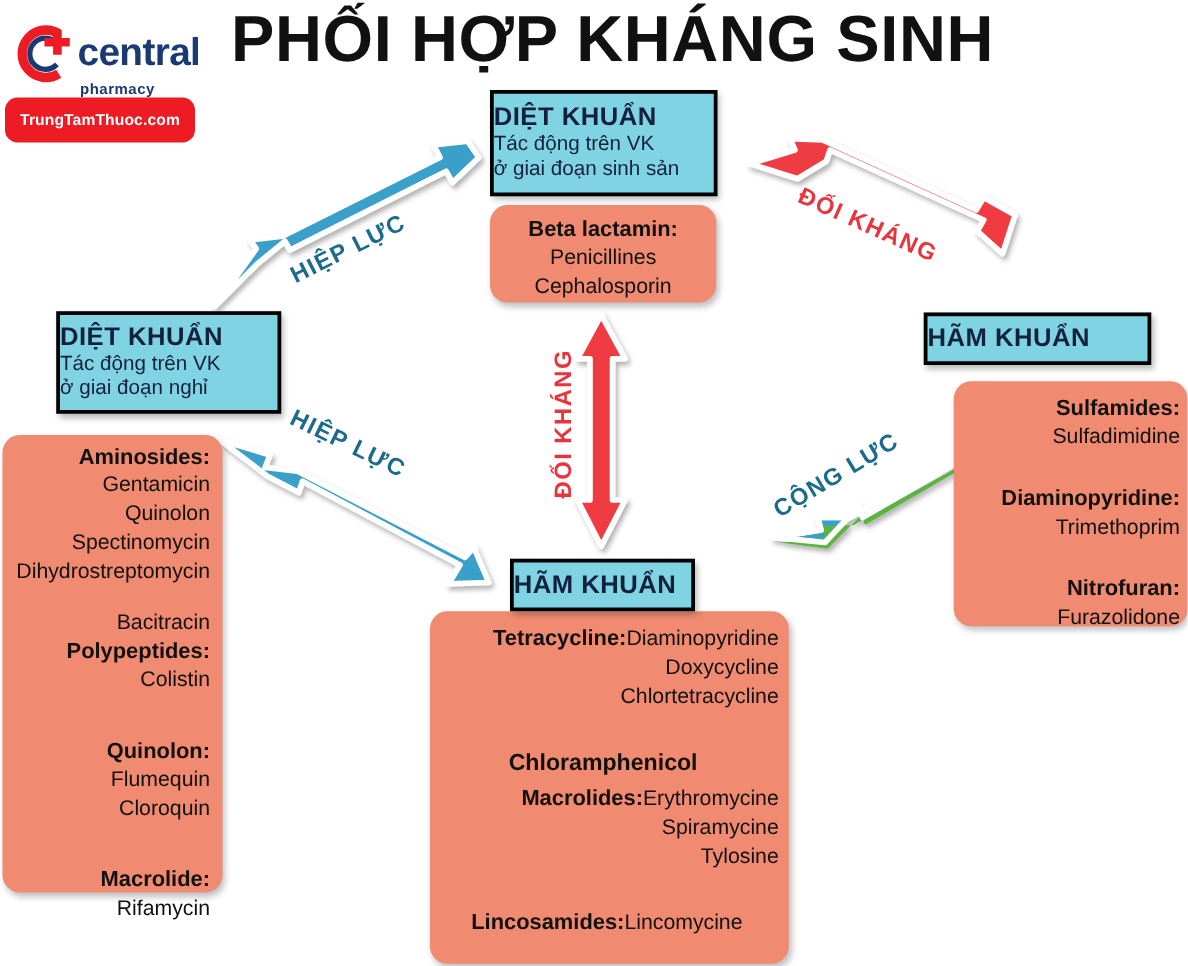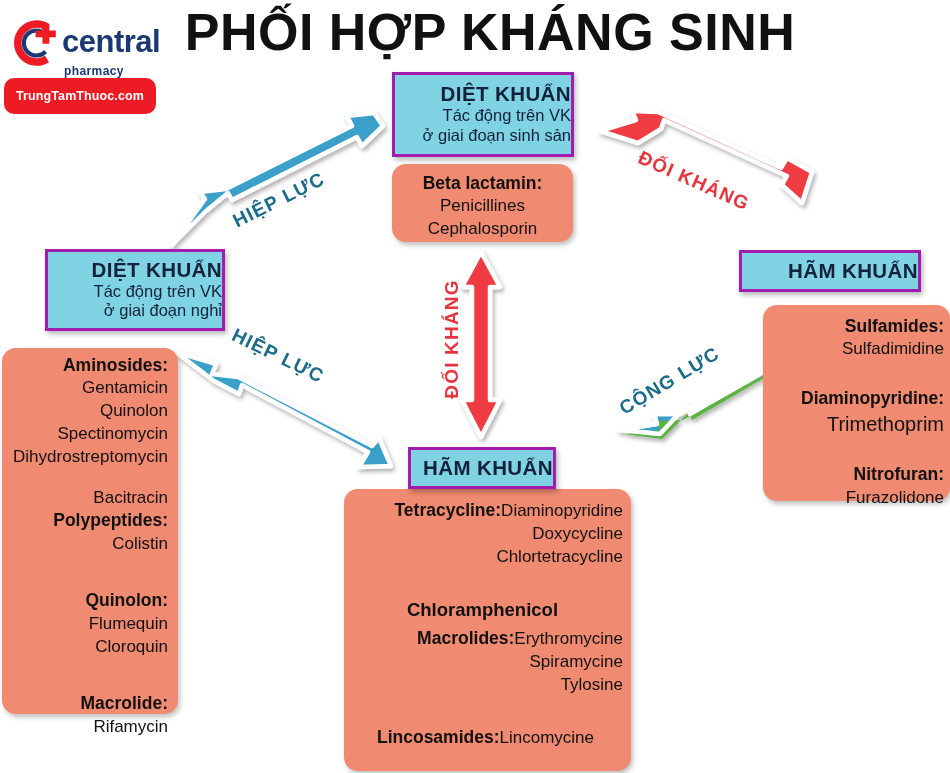--- a/index.html
+++ b/index.html
@@ -37,23 +37,23 @@
     text-align: center;
     font-size: 52px; font-weight: 700; color: #111111;
     letter-spacing: 0.5px;
     padding-left: 30px;
   }
 
   
   .cyan-box {
     position: absolute;
     background: #7fd3e2;
-    border: 3px solid #a21caf;
+    border: 3px solid #000000;
     display: flex; flex-direction: column;
-    align-items: flex-end; justify-content: center;
+    align-items: flex-start; justify-content: center;
     box-shadow: 2px 3px 5px rgba(0,0,0,0.28);
     z-index: 6;
   }
   .cyan-box .hdr { font-size: 20.5px; font-weight: 700; color: #14213d; letter-spacing: 0.4px; line-height: 1.12; }
   .cyan-box .ln  { font-size: 16.5px; color: #14213d; line-height: 1.2; font-weight: 400; }
 
   .salmon-box {
     position: absolute;
     background: #f08a70;
     border-radius: 14px;
@@ -197,21 +197,21 @@
   </div>
 
   <div class="salmon-box" style="left:763px; top:305px; width:187px; height:196px; text-align:right; padding:10px 6px 6px 8px;">
     <div class="grp">
       <div class="row"><span class="b" style="font-size:17.5px;">Sulfamides:</span></div>
       <div class="row"><span class="r" style="font-size:17px;">Sulfadimidine</span></div>
     </div>
     <div style="height:22px;"></div>
     <div class="grp">
       <div class="row"><span class="b" style="font-size:17.5px;">Diaminopyridine:</span></div>
-      <div class="row"><span class="r" style="font-size:20px;">Trimethoprim</span></div>
+      <div class="row"><span class="r" style="font-size:17px;">Trimethoprim</span></div>
     </div>
     <div style="height:22px;"></div>
     <div class="grp">
       <div class="row"><span class="b" style="font-size:17.5px;">Nitrofuran:</span></div>
       <div class="row"><span class="r" style="font-size:17px;">Furazolidone</span></div>
     </div>
   </div>
 
   <div class="cyan-box" style="left:408px; top:447px; width:148px; height:42px;">
     <div class="hdr">HÃM KHUẨN</div>

